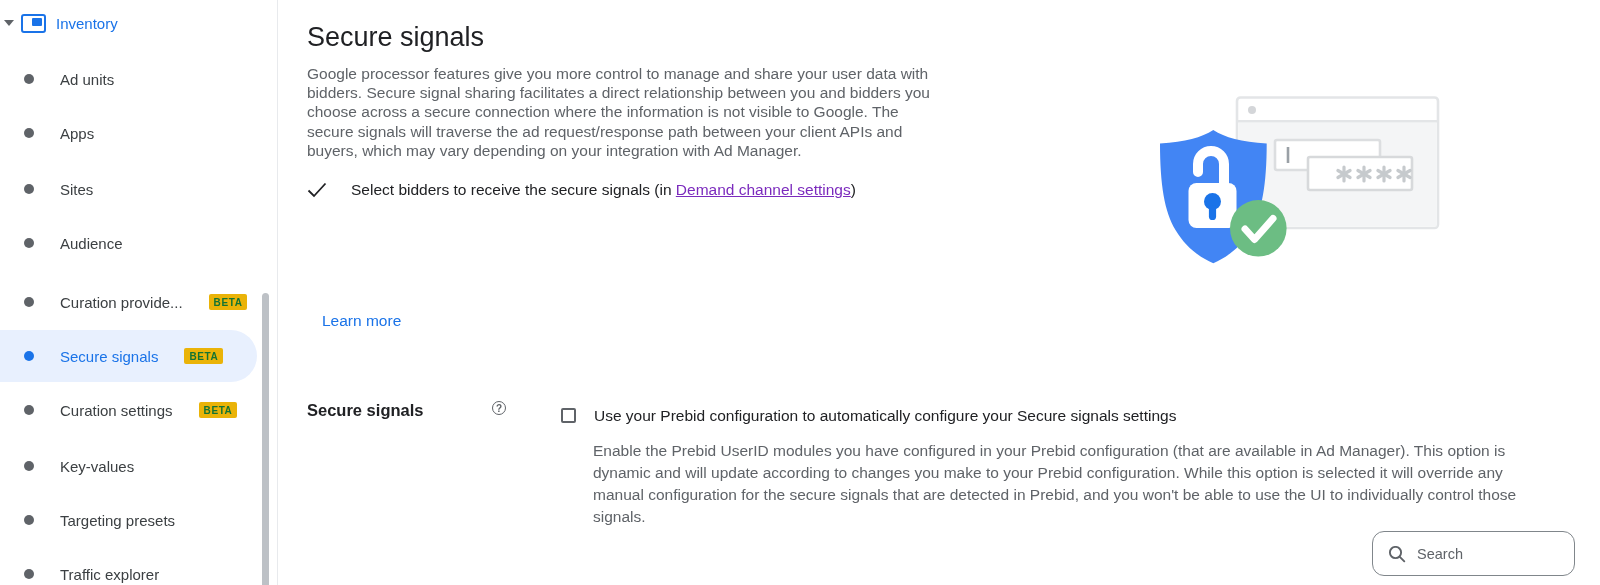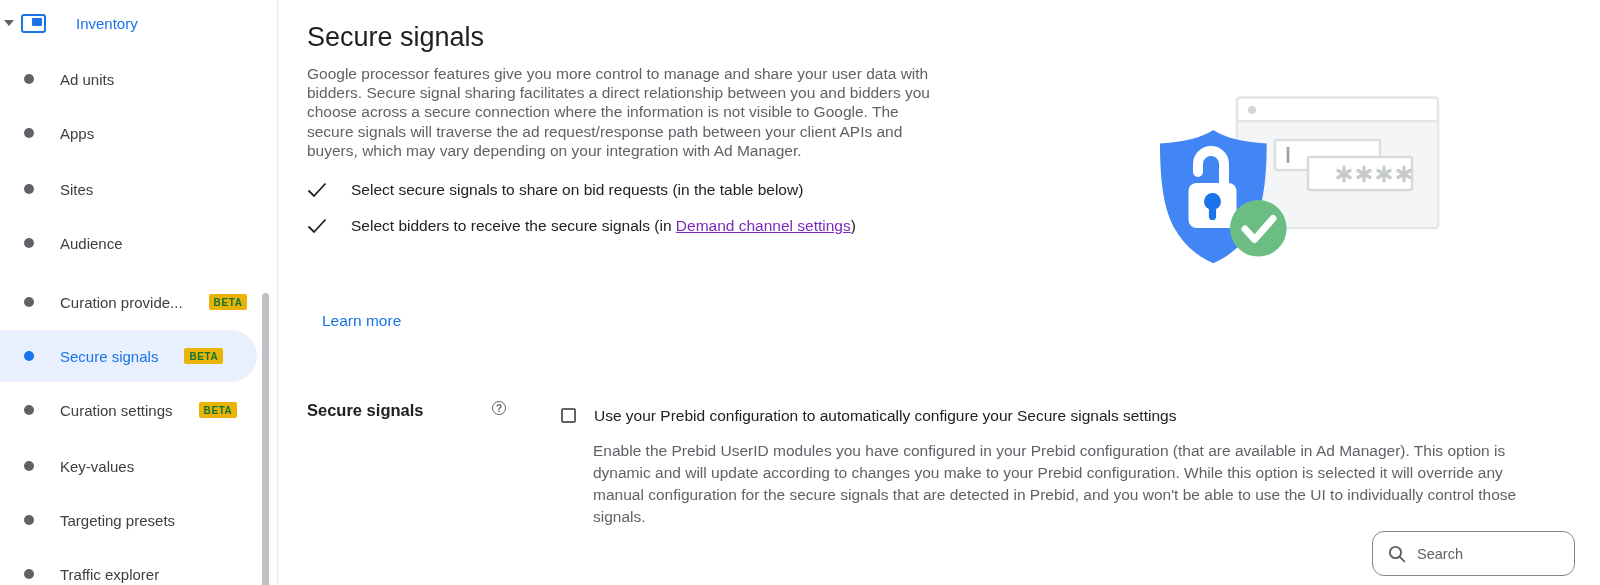--- a/index.html
+++ b/index.html
@@ -32,21 +32,21 @@
     border-top:6px solid #5f6368;
   }
   .inv-icon {
     flex:none; margin-left:7px; width:25px; height:19px;
     border:2px solid #1a73e8; border-radius:3px; position:relative; background:#fff;
   }
   .inv-icon .inv-inner {
     position:absolute; right:2px; top:2px; width:10px; height:8px;
     background:#1a73e8; border-radius:1px;
   }
-  .nav-item.root-item .nav-label { margin-left:30px; }
+  .nav-item.root-item .nav-label { margin-left:10px; }
   .beta-badge {
     margin-left:26px; flex:none;
     font-size:10px; font-weight:bold; letter-spacing:0.6px;
     color:#137333; background:#eab308; border-radius:2px; padding:3px 5px 2px 5px;
   }
   .scroll-thumb {
     position:absolute; left:262px; top:293px; width:7px; height:300px;
     background:#bdc1c6; border-radius:4px;
   }
 
@@ -180,26 +180,20 @@
 
 <h1 class="page-title">Secure signals</h1>
 
 <p class="intro">Google processor features give you more control to manage and share your user data with bidders. Secure signal sharing facilitates a direct relationship between you and bidders you choose across a secure connection where the information is not visible to Google. The secure signals will traverse the ad request/response path between your client APIs and buyers, which may vary depending on your integration with Ad Manager.</p>
 
 <div class="checklist">
   <div class="check-row">
     <svg class="check-icon" viewBox="0 0 20 16">
         <path d="M1.5,8.5 L7,14 L18.5,1.5" fill="none" stroke="#202124" stroke-width="1.8"></path>
       </svg>
-    <span class="check-text"><span>Select secure signals to share on bid requests (in the table below)</span></span>
-  </div>
-  <div class="check-row">
-    <svg class="check-icon" viewBox="0 0 20 16">
-        <path d="M1.5,8.5 L7,14 L18.5,1.5" fill="none" stroke="#202124" stroke-width="1.8"></path>
-      </svg>
     <span class="check-text"><span>Select bidders to receive the secure signals (in </span><a class="link-purple">Demand channel settings</a><span>)</span></span>
   </div>
 </div>
 
 <a class="learn-more">Learn more</a>
 
 <div class="settings-label">Secure signals</div>
 <div class="help-icon">?</div>
 
 <div class="checkbox"></div>

